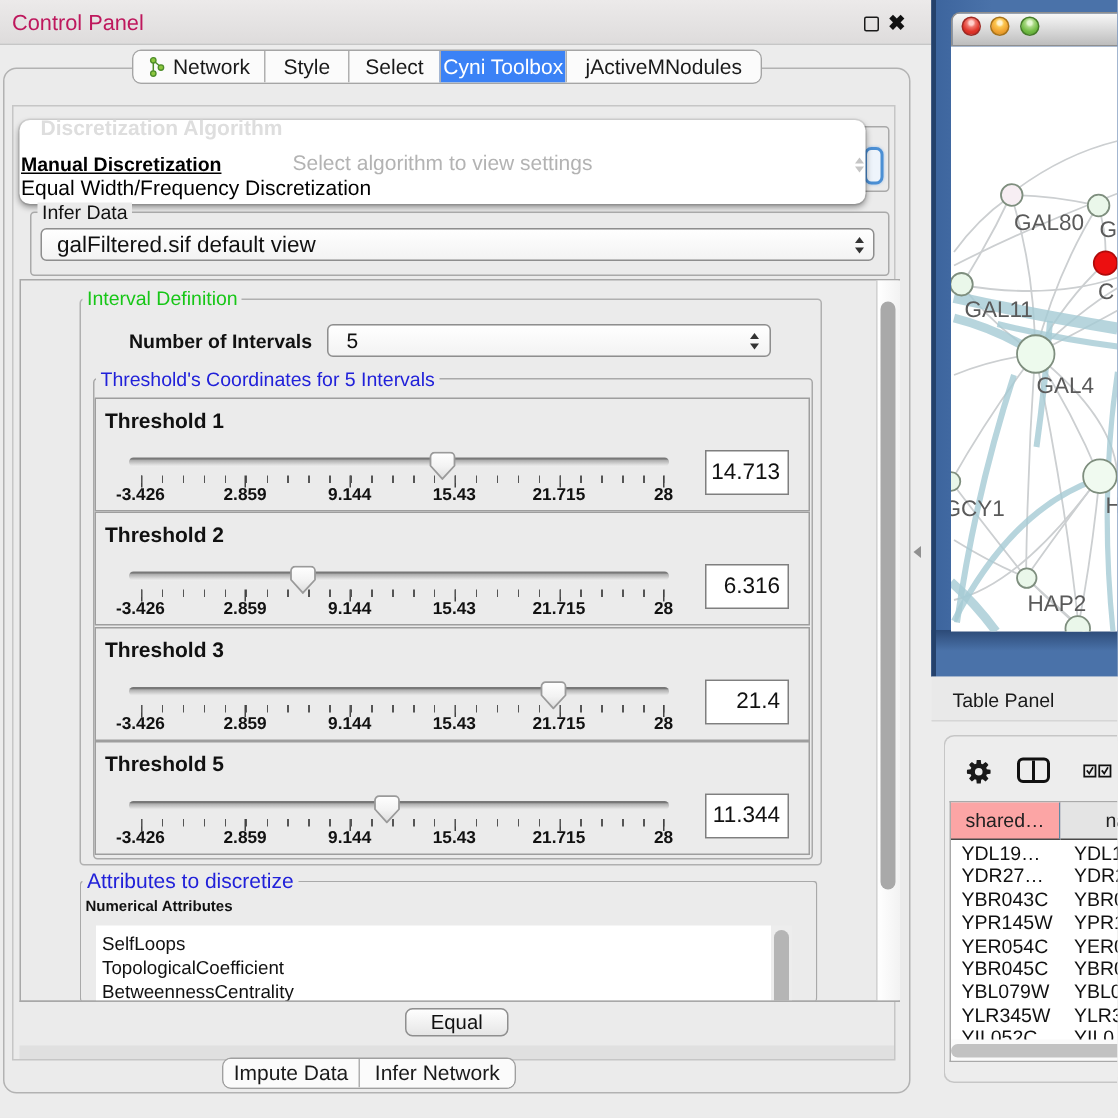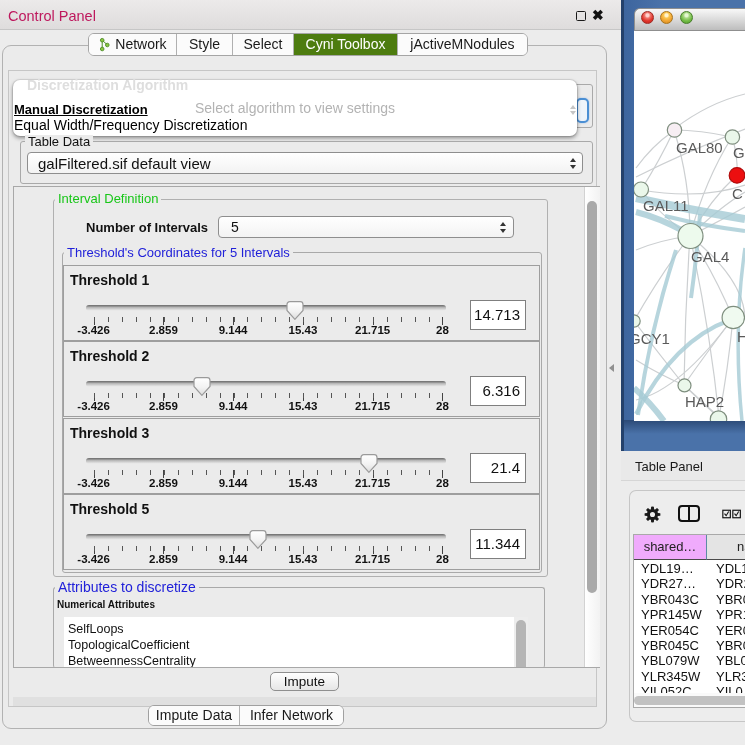--- a/index.html
+++ b/index.html
@@ -35,37 +35,37 @@
 <div class="a" style="left:88px;top:33px;height:23px;border:1px solid #a5a5a5;border-radius:6px;overflow:hidden;background:#fbfbfb;box-sizing:border-box;">
 <div class="seg" style="width:87px;line-height:21px;"><svg style="vertical-align:-3px" width="13" height="15" viewBox="0 0 13 15">
         <line x1="4.2" y1="3.5" x2="4.2" y2="11.5" stroke="#4e8d2a" stroke-width="1"></line>
         <line x1="5" y1="4" x2="9" y2="7.5" stroke="#4e8d2a" stroke-width="1"></line>
         <circle cx="4.2" cy="3.2" r="1.8" fill="#8cc63f" stroke="#4e8d2a" stroke-width="0.9"></circle>
         <circle cx="9.3" cy="8" r="1.8" fill="#8cc63f" stroke="#4e8d2a" stroke-width="0.9"></circle>
         <circle cx="4.2" cy="12" r="1.8" fill="#8cc63f" stroke="#4e8d2a" stroke-width="0.9"></circle>
       </svg> Network</div>
 <div class="seg" style="width:56px;line-height:21px;">Style</div>
 <div class="seg" style="width:61px;line-height:21px;">Select</div>
-<div class="seg" style="width:104px;line-height:21px;background:#4d7c0f;color:#fff;">Cyni Toolbox</div>
+<div class="seg" style="width:84px;line-height:21px;background:#3b82f6;color:#fff;">Cyni Toolbox</div>
 <div class="seg" style="width:130px;line-height:21px;">jActiveMNodules</div>
 </div>
 
 <div class="grp" style="left:20px;top:84px;width:571px;height:42px;"></div>
 <div class="a" style="left:576px;top:98px;width:9px;height:21px;background:#eef4fb;border:2px solid #4b8fd4;border-radius:5px;box-shadow:0 0 2px rgba(120,170,230,0.7);"></div>
 
 <div class="a" style="left:13px;top:80px;width:564px;height:56px;background:#fff;border-radius:7px;box-shadow:0 2px 4px rgba(0,0,0,0.42),0 0 0 1px rgba(0,0,0,0.08);"></div>
 <div class="a" style="left:27px;top:77px;font-size:14px;font-weight:bold;color:#dedede;">Discretization Algorithm</div>
 <div class="a" style="left:13px;top:100px;width:564px;text-align:center;font-size:14px;color:#b3b3b3;">Select algorithm to view settings</div>
 <div class="prow" style="top:101.5px;font-weight:bold;font-size:13px;text-decoration:underline;">Manual Discretization</div>
 <div class="prow" style="top:116.5px;font-size:14px;">Equal Width/Frequency Discretization</div>
 <div class="updn" style="left:570px;top:105px;border-bottom:4px solid #c5c5c5;"></div>
 <div class="updn" style="left:570px;top:111px;border-top:4px solid #c5c5c5;"></div>
 
 <div class="grp" style="left:20px;top:141px;width:571px;height:41px;"></div>
-<div class="gt" style="left:25px;top:135px;">Table Data</div>
+<div class="gt" style="left:25px;top:135px;">Infer Data</div>
 <div class="cb" style="left:27px;top:152px;width:556px;height:22px;box-sizing:border-box;"></div>
 <div class="a" style="left:38px;top:155px;font-size:15px;">galFiltered.sif default view</div>
 <div class="updn" style="left:570px;top:158px;border-bottom:4.5px solid #333;"></div>
 <div class="updn" style="left:570px;top:164.5px;border-top:4.5px solid #333;"></div>
 
 <div class="a" style="left:13px;top:186px;width:587px;height:482px;border:1px solid #a8a8a8;background:#ebebeb;box-sizing:border-box;"></div>
 <div class="a" style="left:584px;top:187px;width:15px;height:480px;background:linear-gradient(90deg,#ffffff,#f2f2f2);border-left:1px solid #d2d2d2;"></div>
 <div class="a" style="left:586.5px;top:201px;width:10.5px;height:392px;background:#a9a9a9;border-radius:5px;"></div>
 
 <div class="grp" style="left:53px;top:199px;width:493px;height:376px;border-color:#b0b0b0;"></div>
@@ -195,21 +195,21 @@
 
 <div class="grp" style="left:53px;top:587px;width:490px;height:80px;border-bottom:none;"></div>
 <div class="gt" style="left:55px;top:581px;color:#2121d9;font-size:14px;">Attributes to discretize</div>
 <div class="a" style="left:57px;top:599px;font-size:10px;font-weight:bold;">Numerical Attributes</div>
 <div class="a" style="left:64px;top:617px;width:450px;height:50px;background:#fff;"></div>
 <div class="a" style="left:68px;top:621px;font-size:12.5px;line-height:16px;">SelfLoops<br>TopologicalCoefficient<br>BetweennessCentrality</div>
 <div class="a" style="left:514px;top:617px;width:14px;height:50px;background:#ededed;"></div>
 <div class="a" style="left:516px;top:620px;width:10px;height:47px;background:#b5b5b5;border-radius:5px 5px 0 0;"></div>
 <div class="a" style="left:13px;top:667px;width:587px;height:1px;background:#a8a8a8;"></div>
 
-<div class="a" style="left:270px;top:672px;width:69px;height:19px;border:1px solid #8f8f8f;border-radius:5px;background:linear-gradient(#fefefe,#e6e6e6);box-sizing:border-box;text-align:center;font-size:13.5px;line-height:17px;">Impute</div>
+<div class="a" style="left:270px;top:672px;width:69px;height:19px;border:1px solid #8f8f8f;border-radius:5px;background:linear-gradient(#fefefe,#e6e6e6);box-sizing:border-box;text-align:center;font-size:13.5px;line-height:17px;">Equal</div>
 
 <div class="a" style="left:148px;top:705px;height:21px;border:1px solid #a0a0a0;border-radius:6px;overflow:hidden;background:#fbfbfb;box-sizing:border-box;">
 <div class="seg" style="width:90px;line-height:19px;">Impute Data</div>
 <div class="seg" style="width:104px;line-height:19px;">Infer Network</div>
 </div>
 
 <div class="a" style="left:609px;top:364px;width:0;height:0;border-top:4px solid transparent;border-bottom:4px solid transparent;border-right:5px solid #909090;"></div>
 
 <div class="a" style="left:621px;top:0;width:124px;height:451px;background:#44699f;"></div>
 <div class="a" style="left:621px;top:0;width:3px;height:451px;background:#24416b;"></div>
@@ -297,21 +297,21 @@
 <svg class="a" style="left:722px;top:509px;" width="20" height="10" viewBox="0 0 24 11">
     <g fill="none" stroke="#111" stroke-width="1.4">
       <rect x="1" y="1" width="9" height="9"></rect>
       <rect x="13" y="1" width="9" height="9"></rect>
       <path d="M3,5 l2,2.5 l3,-5" stroke-width="1.3"></path>
       <path d="M15,5 l2,2.5 l3,-5" stroke-width="1.3"></path>
     </g>
   </svg>
 
 <div class="a" style="left:633px;top:534px;width:112px;height:174px;background:#fff;border:1px solid #a9a9a9;border-right:none;box-sizing:border-box;"></div>
-<div class="a" style="left:634px;top:535px;width:73px;height:25px;background:#f0abfc;border-right:1px solid #5e8aa4;border-bottom:1px solid #4a4a4a;box-sizing:border-box;text-align:center;font-size:13px;color:#222;line-height:24px;">shared…</div>
+<div class="a" style="left:634px;top:535px;width:73px;height:25px;background:#fca5a5;border-right:1px solid #5e8aa4;border-bottom:1px solid #4a4a4a;box-sizing:border-box;text-align:center;font-size:13px;color:#222;line-height:24px;">shared…</div>
 <div class="a" style="left:707px;top:535px;width:38px;height:25px;background:#e4e4e4;border-bottom:1px solid #4a4a4a;box-sizing:border-box;font-size:13px;color:#222;line-height:24px;">
     <span style="position:absolute;left:30px;">na</span>
   </div>
 <div class="a" style="left:641px;top:561px;font-size:13px;line-height:15.4px;color:#111;white-space:pre;">YDL19…
 YDR27…
 YBR043C
 YPR145W
 YER054C
 YBR045C
 YBL079W

